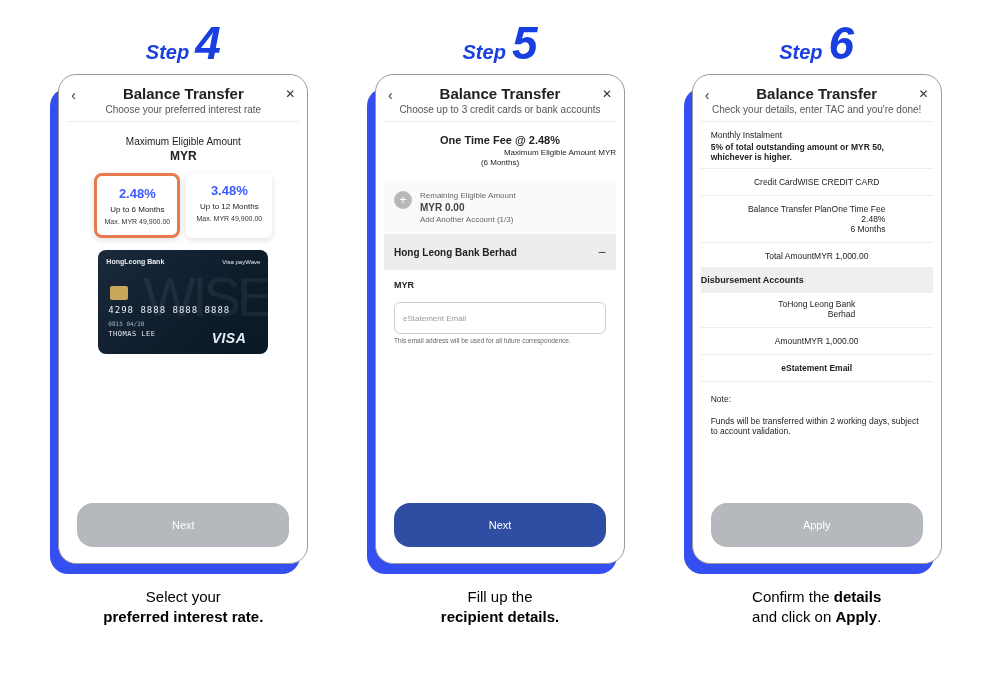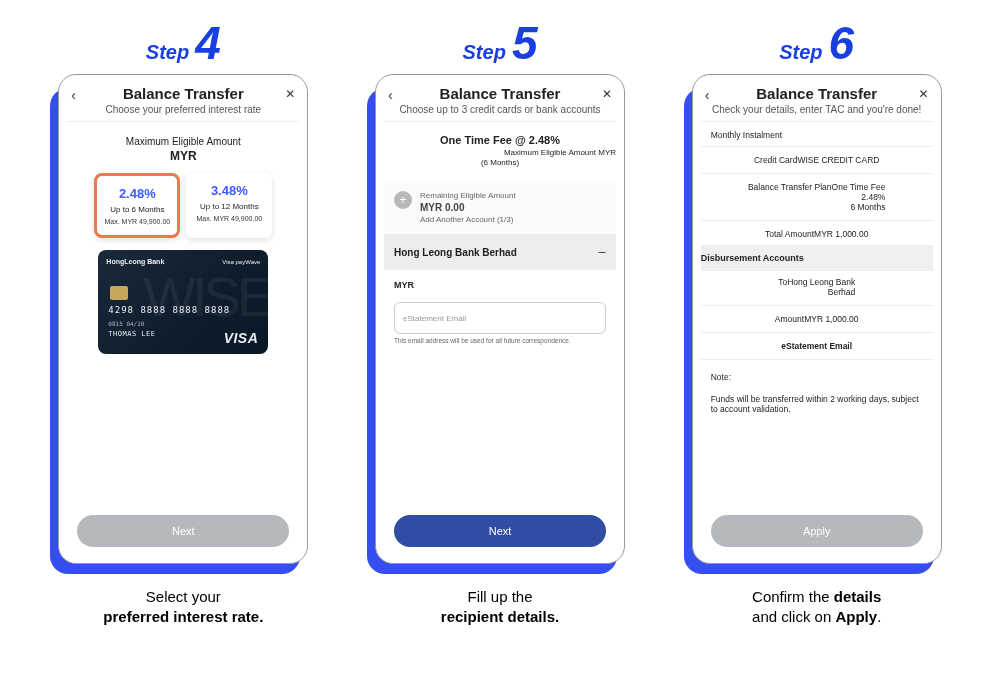--- a/index.html
+++ b/index.html
@@ -147,27 +147,27 @@
     color: rgba(255,255,255,0.06);
     letter-spacing:-4px;
   }
   .cc-chip {
     width:18px; height:14px; background:#c8a65a; border-radius:2px;
     position:absolute; left:12px; top:36px;
   }
   .cc-number { position:absolute; left:10px; top:55px; font-size:9px; letter-spacing:1px; font-family:monospace;}
   .cc-meta { position:absolute; left:10px; top:70px; font-size:6px; font-family:monospace; color:#a9b7c2;}
   .cc-name { position:absolute; left:10px; top:80px; font-size:7px; font-family:monospace; letter-spacing:0.5px;}
-  .cc-visa { position:absolute; right:10px; bottom:8px; font-style:italic; font-weight:900; font-size:14px; letter-spacing:0.5px;}
+  .cc-visa { position:absolute; right:22px; bottom:8px; font-style:italic; font-weight:900; font-size:14px; letter-spacing:0.5px;}
   .phone-footer {
     padding: 6px 10px 6px;
   }
   .big-btn {
     width: 100%;
-    height: 32px;
+    height: 44px;
     border-radius: 16px;
     display: flex;
     align-items:center;
     justify-content:center;
     font-size: 11px;
     font-weight: 500;
   }
   .btn-disabled { background: #b5b8bd; color:#fff; }
   .btn-primary { background: #2f4ea3; color:#fff; }
   
@@ -337,20 +337,21 @@
       <div class="phone">
         <div class="phone-header">
           <span class="hdr-back">‹</span>
           <div class="title">Balance Transfer</div>
           <div class="subtitle">Check your details, enter TAC and you're done!</div>
           <span class="hdr-close">✕</span>
         </div>
         <div class="phone-body">
           <div class="s6-instal">
             <div class="h">Monthly Instalment</div>
+            <div class="d">5% of total outstanding amount or MYR 50, whichever is higher.</div>
           </div>
           <div class="divider"></div>
           <div class="kv">
             <span class="k">Credit Card</span>
             <span class="v">WISE CREDIT CARD</span>
           </div>
           <div class="divider"></div>
           <div class="kv" style="align-items:flex-start">
             <span class="k">Balance Transfer Plan</span>
             <span class="v">

